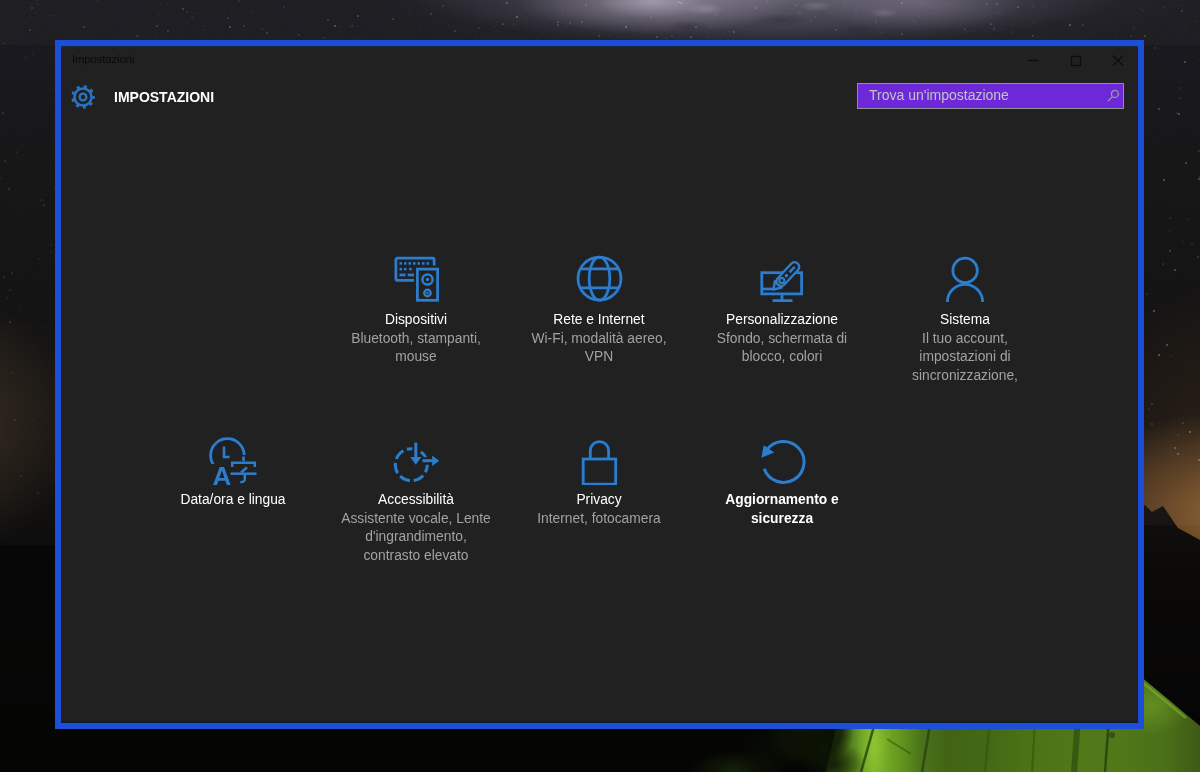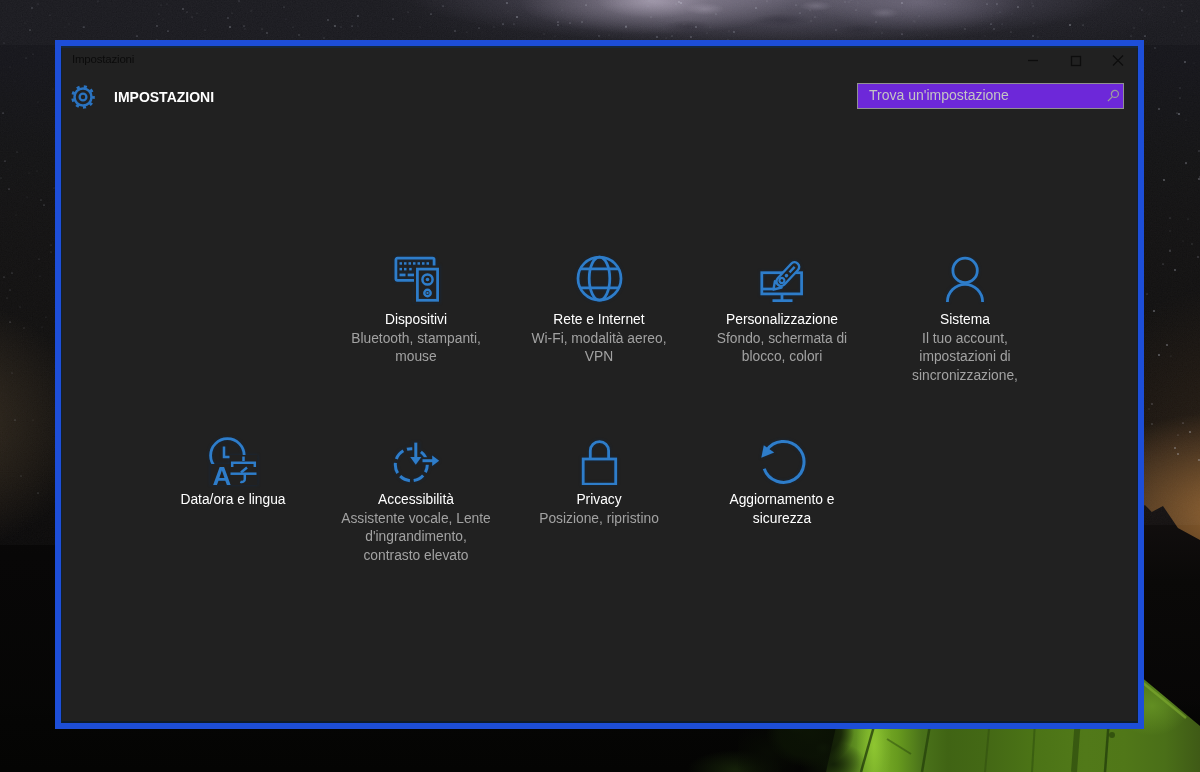--- a/index.html
+++ b/index.html
@@ -481,23 +481,23 @@
 <div class="tile" style="left:456px;top:389px;">
  <div class="ticon">
           <svg width="48" height="52" viewBox="0 0 48 52" style="margin:-2px 0;">
   <g fill="none" stroke="#2e7dca" stroke-width="2.8">
    <path d="M15.3,26 V17.8 a9.15,9.15 0 0 1 18.3,0 V26"></path>
    <rect x="8.2" y="26" width="32.5" height="25.2"></rect>
   </g>
  </svg>
         </div>
  <div class="tt">Privacy</div>
- <div class="ts">Posizione, ripristino</div>
-</div>
-<div class="tile" style="left:639px;top:389px;">
+ <div class="ts">Internet, fotocamera</div>
+</div>
+<div class="tile" style="left:639px;top:389px;font-weight:bold;">
  <div class="ticon">
           <svg width="50" height="52" viewBox="0 0 50 52" style="margin:-2px 0;">
   <path d="M7.2,35.8 A20.5 20.5 0 1 0 9.5,17.5" fill="none" stroke="#2e7dca" stroke-width="3"></path>
   <path d="M4.3,24.8 L6.8,12.2 L17.2,19.6 Z" fill="#2e7dca"></path>
  </svg>
         </div>
  <div class="tt">Aggiornamento e<br>sicurezza</div>
 </div>
 </div>
   </div>

